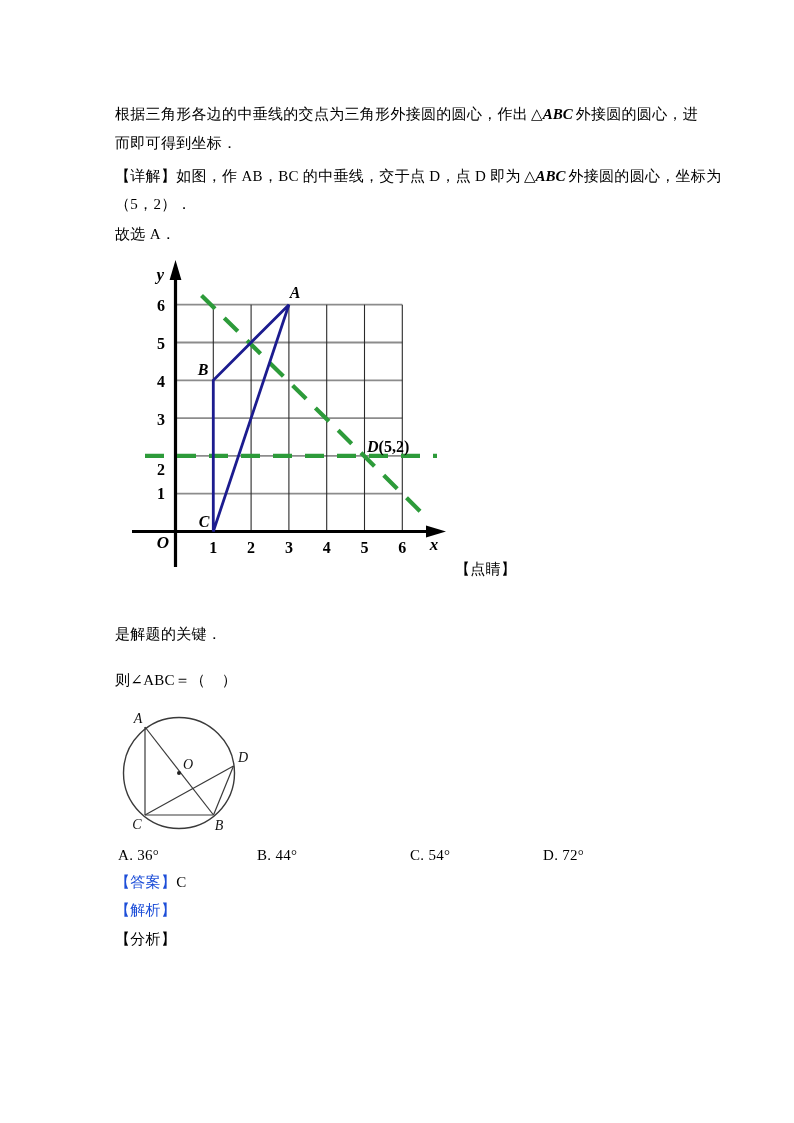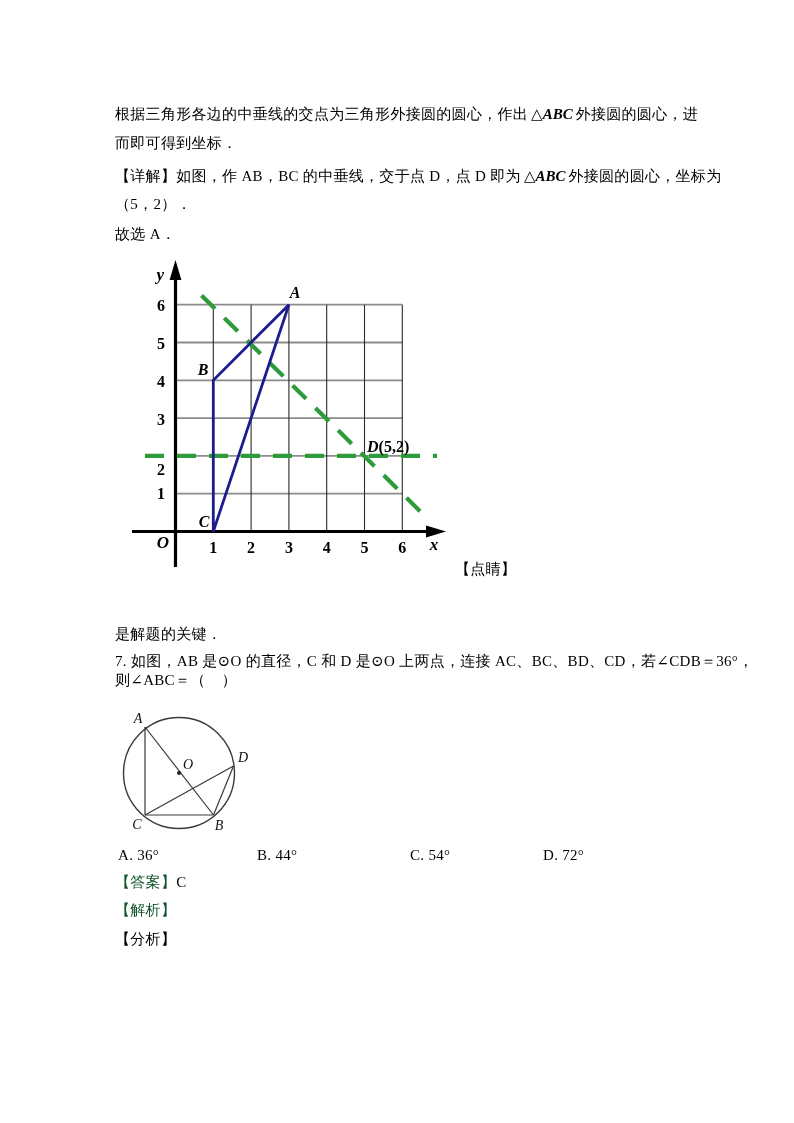--- a/index.html
+++ b/index.html
@@ -10,21 +10,21 @@
     font-family:"Liberation Serif","DejaVu Serif",serif;
     font-size:15px;color:#000;
     overflow:hidden;
   }
   .tl{position:absolute;left:115px;line-height:20px;white-space:pre;letter-spacing:0.3px;}
   .math{
     font-family:"Liberation Serif","DejaVu Serif",serif;
     font-style:italic;font-weight:bold;
     padding:0 3px;letter-spacing:0;margin-top:44px;
   }
-  .blue{color:#14532d;text-align:right;}
+  .blue{color:#1d4ed8;text-align:right;}
   .fig{position:absolute;}
   svg text{font-family:"Liberation Serif","DejaVu Serif",serif;}
   .axlbl{font-style:italic;font-weight:bold;font-size:17px;fill:#000;}
   .tick{font-weight:bold;font-size:16px;fill:#000;}
   .ptlbl{font-style:italic;font-weight:bold;font-size:16px;fill:#000;}
   .coordlbl{font-weight:bold;font-size:16px;fill:#000;}
   .c2lbl{font-style:italic;font-size:14px;fill:#111;}
 </style>
 </head>
 <body>
@@ -87,21 +87,20 @@
 
     <text x="175" y="42" text-anchor="middle" class="ptlbl">A</text>
     <text x="83" y="119" text-anchor="middle" class="ptlbl">B</text>
     <text x="84" y="271" text-anchor="middle" class="ptlbl">C</text>
     <text x="247" y="196" text-anchor="start"><tspan class="ptlbl">D</tspan><tspan class="coordlbl">(5,2)</tspan></text>
   </svg>
 
   <div class="tl" style="left:455px;top:559px"><span>【点睛】</span></div>
   <div class="tl" style="top:624px"><span>是解题的关键．</span></div>
 
-  <div class="tl" style="top:651px"><span>7. 如图，AB 是⊙O 的直径，C 和 D 是⊙O 上两点，连接 AC、BC、BD、CD，若∠CDB＝36°，</span></div>
   <div class="tl" style="top:670px"><span>则∠ABC＝（    ）</span></div>
 
   <svg class="fig" style="left:115px;top:706px" width="152" height="135" viewBox="0 0 152 135">
     <circle cx="64" cy="67" r="55.5" fill="none" stroke="#3a3a3a" stroke-width="1.4"></circle>
     <g stroke="#3a3a3a" stroke-width="1.2">
       <line x1="30" y1="21" x2="30" y2="109"></line>
       <line x1="30" y1="21" x2="98.5" y2="109"></line>
       <line x1="30" y1="109" x2="98.5" y2="109"></line>
       <line x1="30" y1="109" x2="118.5" y2="60"></line>
       <line x1="118.5" y1="60" x2="98.5" y2="109"></line>

